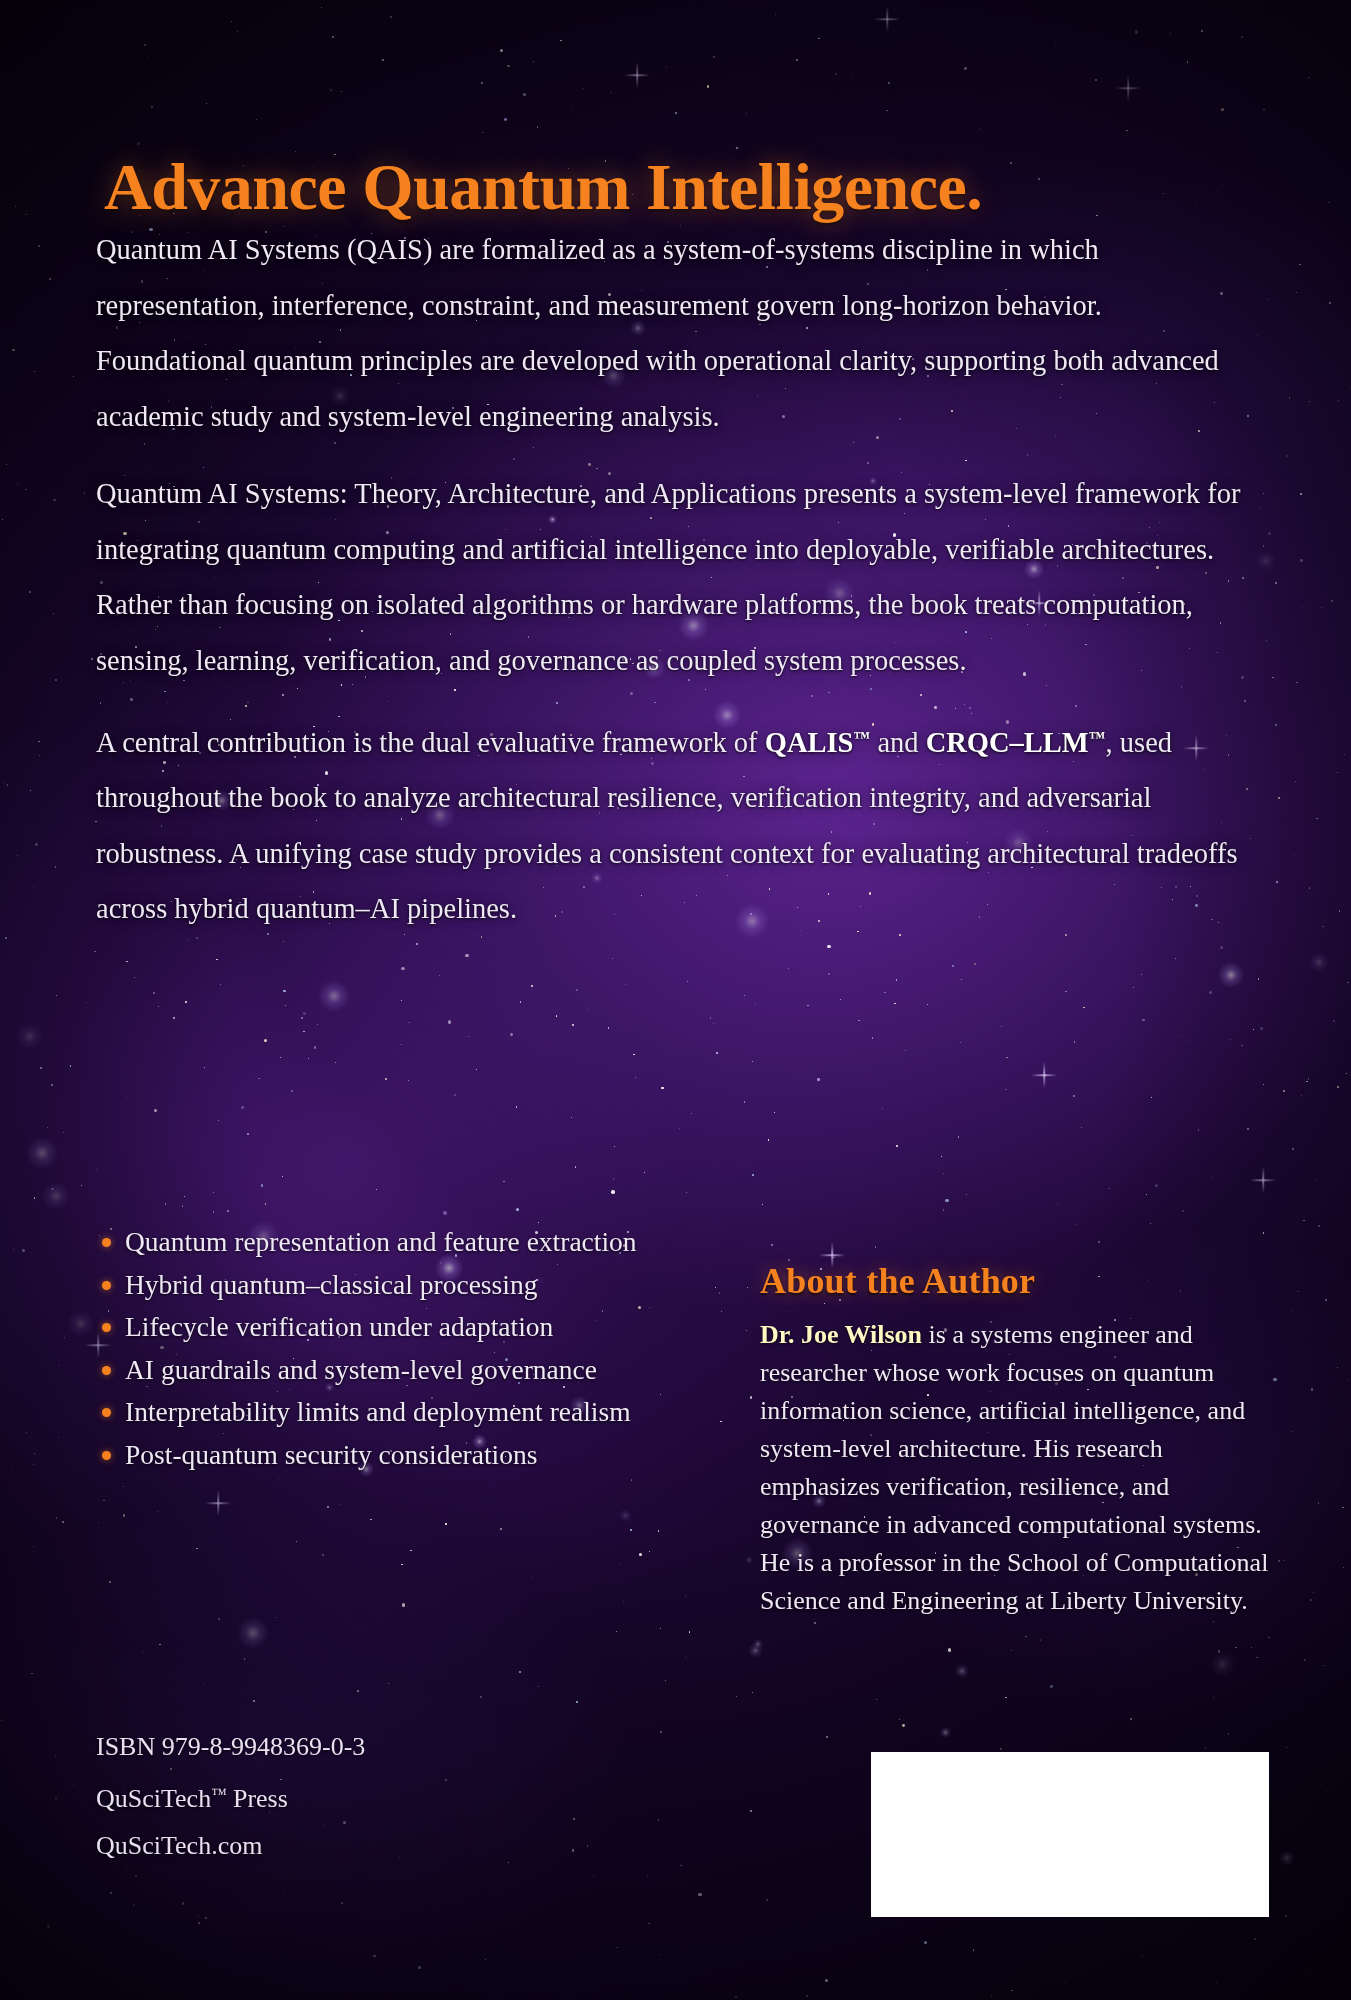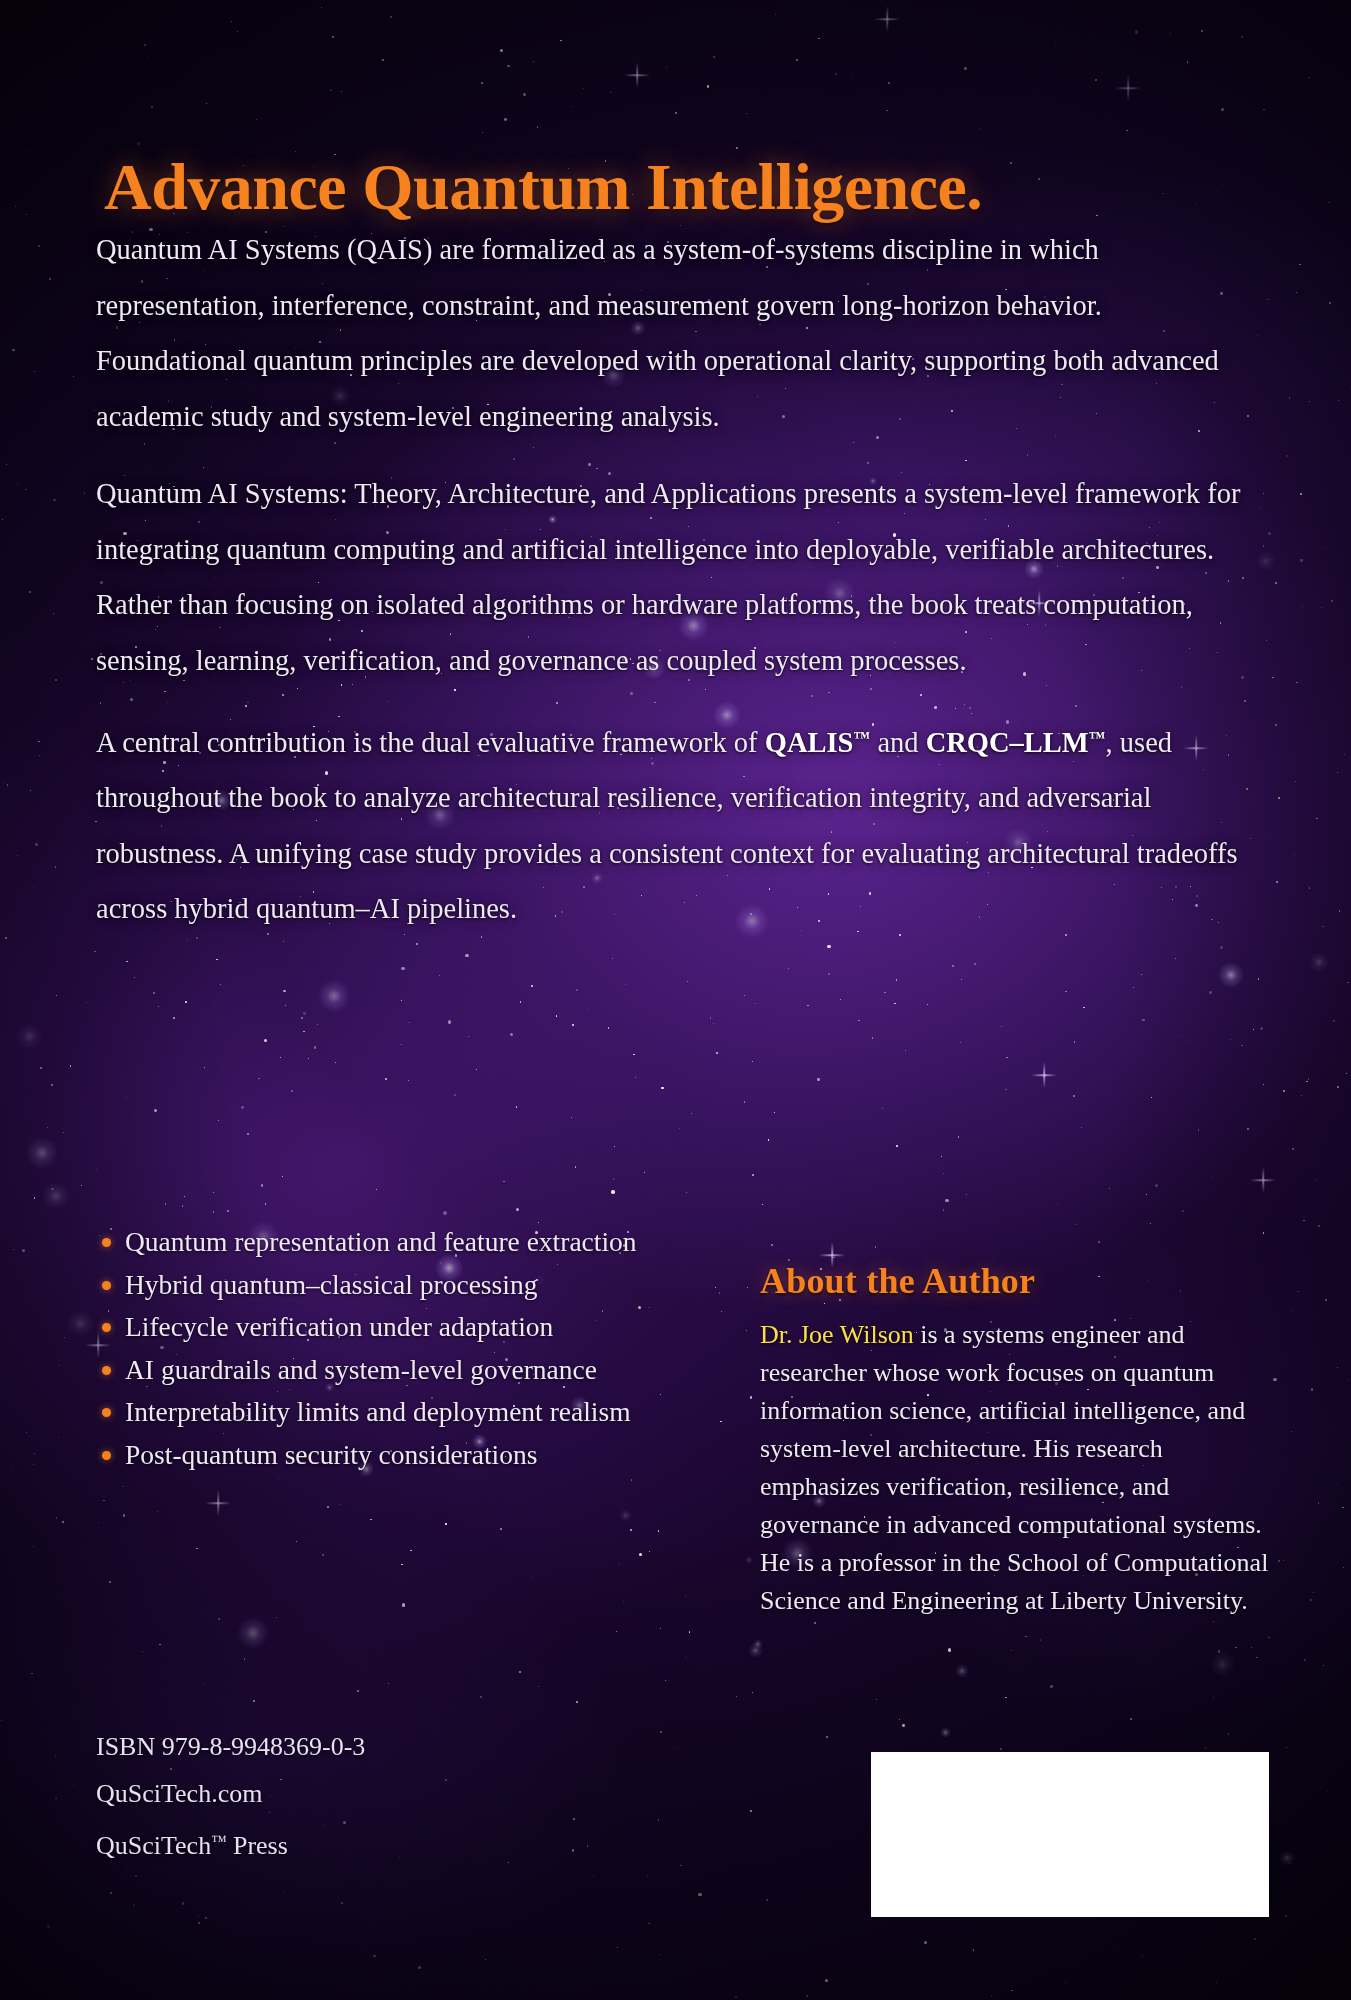--- a/index.html
+++ b/index.html
@@ -152,21 +152,21 @@
     box-shadow:0 0 7px rgba(245,130,31,.6);
   }
 
   .bio p {
     font-family:"Liberation Serif", serif;
     font-size:26px;
     line-height:38px;
     color:#efe9f6;
     text-shadow:0 1px 3px rgba(0,0,0,.85);
   }
-  .bio b { font-weight:400; color:#fde047; }
+  .bio b { font-weight:700; color:#fef9c3; }
 
   
   .imprint {
     position:absolute;
     left:96px;
     top:1723px;
   }
   .imprint div {
     font-family:"Liberation Serif", serif;
     font-size:26px;
@@ -1241,20 +1241,20 @@
         <div class="section-heading">About the Author</div>
         <div class="bio">
           <p><b>Dr. Joe Wilson</b><span> is a systems engineer and researcher whose work focuses on quantum information science, artificial intelligence, and system-level architecture. His research emphasizes verification, resilience, and governance in advanced computational systems. He is a professor in the School of Computational Science and Engineering at Liberty University.</span></p>
         </div>
       </div>
 
     </div>
 
     <div class="imprint">
       <div>ISBN 979-8-9948369-0-3</div>
+      <div><span>QuSciTech</span><sup>™</sup><span> Press</span></div>
       <div>QuSciTech.com</div>
-      <div><span>QuSciTech</span><sup>™</sup><span> Press</span></div>
     </div>
 
     <div class="barcode"></div>
 
   </div>
 </div>
 
 </body></html>

